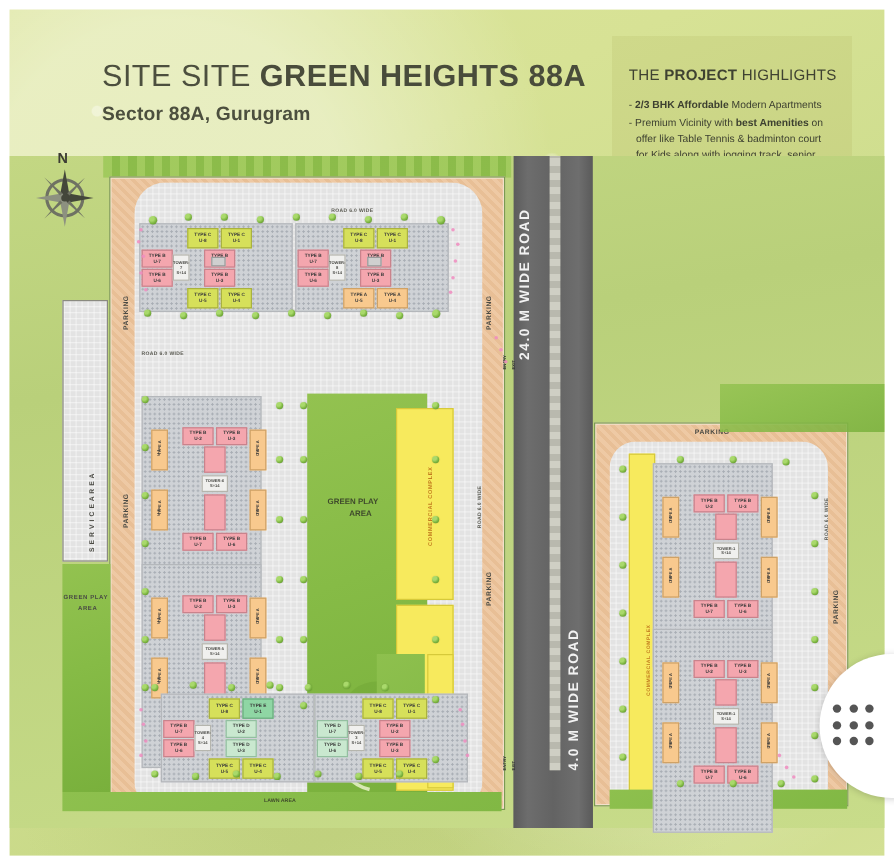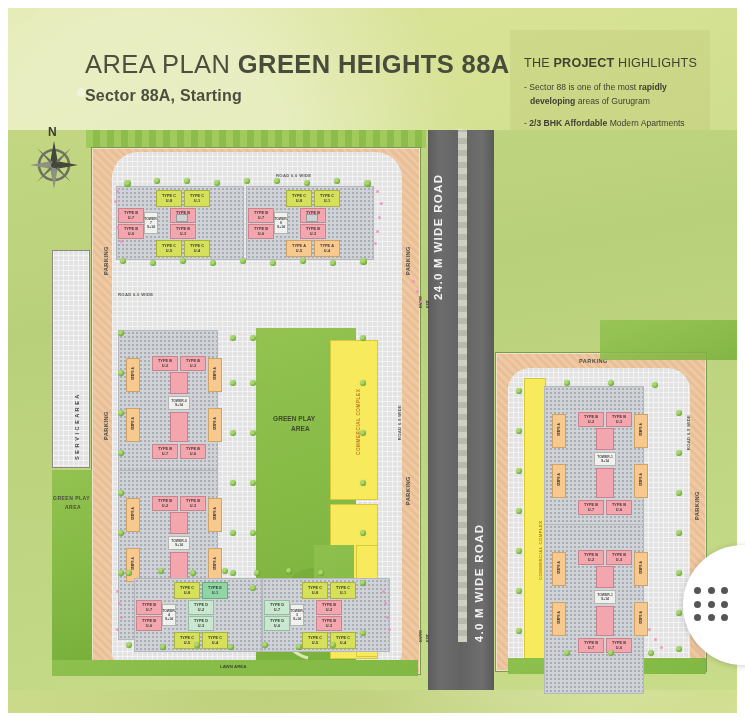--- a/index.html
+++ b/index.html
@@ -131,31 +131,30 @@
   #grid-fab .dots i{background:#555;border-radius:50%;width:7px;height:7px;display:block;}
 </style>
 </head>
 <body>
 
 <div id="page">
   <div class="sheet"></div>
 
   <div id="title-block">
     <div class="title-main">
-      <span>AREA PLAN </span><span class="b">GREEN HEIGHTS 88A</span>
+      <span>SITE SITE </span><span class="b">GREEN HEIGHTS 88A</span>
     </div>
-    <div class="title-sub">Sector 88A, Starting</div>
+    <div class="title-sub">Sector 88A, Gurugram</div>
   </div>
 
   <div id="highlights">
     <div class="hl-title">
       <span>THE </span><b>PROJECT</b><span> HIGHLIGHTS</span>
     </div>
     <ul class="hl-list" id="hl-list">
-        <li>- Sector 88 is one of the most <b>rapidly developing</b> areas of Gurugram</li>
         <li class="sp">- <b>2/3 BHK Affordable</b> Modern Apartments</li>
         <li>- Premium Vicinity with <b>best Amenities</b> on offer like Table Tennis &amp; badminton court for Kids along with jogging track, senior citizen park and many more...!</li>
         <li>- <b>Easy accessibility</b> &amp; conveniently connected to Nh8</li>
         <li class="sp">- Adjoining posh <b>Commercials, Shopping Malls &amp; Residential</b> Apartments</li>
         <li>- Apartments Starting <b>Just Rs. 23 Lakhs*</b></li>
       </ul>
   </div>
 
   <div id="map">
 

